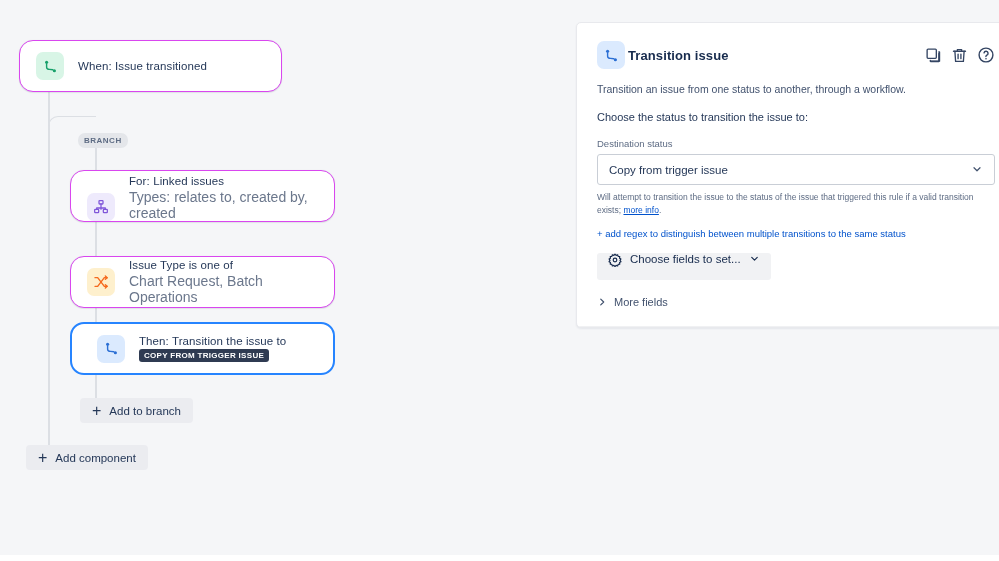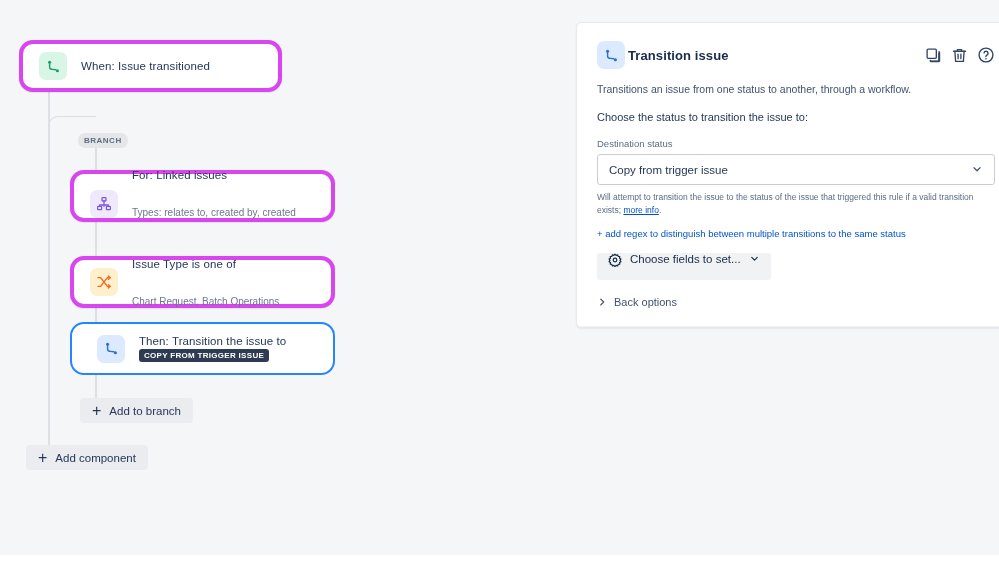--- a/index.html
+++ b/index.html
@@ -25,21 +25,21 @@
     border-top:1.5px solid #dcdfe4;
     border-top-left-radius:10px;
     border-right:0; border-bottom:0;
     background:transparent;
   }
 
   
   .card{
     position:absolute;
     background:#ffffff;
-    border:4px solid #d946ef;
+    border:1px solid #d946ef;
     border-radius:14px;
     box-shadow:0 1px 1px rgba(9,30,66,.08), 0 0 1px rgba(9,30,66,.10);
     display:flex;
     align-items:center;
     gap:14px;
     padding:0 16px;
   }
   .card.selected{
     border:2.5px solid #2684ff;
     box-shadow:none;
@@ -48,21 +48,21 @@
     width:28px;height:28px;border-radius:7px;
     flex:0 0 auto;
     display:flex;align-items:center;justify-content:center;
   }
   .icon-green{ background:#d8f5e6; }
   .icon-purple{ background:#eeeafc; }
   .icon-orange{ background:#fef0cd; }
   .icon-blue{ background:#dbeafe; }
   .card-text{ display:flex; flex-direction:column; gap:2px; min-width:0; }
   .card-title{ font-size:11.5px; color:#253858; letter-spacing:.1px; }
-  .card-sub{ font-size:10px; color:#6b778c;margin-top:24px; }
+  .card-sub{ font-size:14px; color:#6b778c; }
 
   .badge{
     display:inline-block;
     align-self:flex-start;
     background:#2f3b52;
     color:#ffffff;
     font-size:8px;
     font-weight:bold;
     letter-spacing:.3px;
     padding:2px 5px 2px 5px;
@@ -298,21 +298,21 @@
       <span class="hicon">
         <svg width="18" height="18" viewBox="0 0 24 24" fill="none" stroke="#344563" stroke-width="1.9" stroke-linecap="round" stroke-linejoin="round">
           <circle cx="12" cy="12" r="9.2"></circle>
           <path d="M9.4 9.2 a2.7 2.7 0 1 1 3.3 3.2 c-.7.25-.8.8-.8 1.5"></path>
           <circle cx="12" cy="17" r="1.1" fill="#344563" stroke="none"></circle>
         </svg>
       </span>
     </div>
   </div>
 
-  <div class="panel-desc">Transitions an issue from one status to another, through a workflow.</div>
+  <div class="panel-desc">Transition an issue from one status to another, through a workflow.</div>
 
   <div class="panel-q">Choose the status to transition the issue to:</div>
 
   <div class="field-label">Destination status</div>
 
   <div class="select">
     <span>Copy from trigger issue</span>
     <span class="chev">
       <svg width="12" height="12" viewBox="0 0 24 24" fill="none" stroke="#42526e" stroke-width="2.4" stroke-linecap="round" stroke-linejoin="round">
         <path d="M6 9.5 L12 15.5 L18 9.5"></path>
@@ -340,21 +340,21 @@
       </svg>
     </span>
   </button>
 
   <div class="more-options">
     <span class="more-chev" style="display:flex;">
       <svg width="10" height="10" viewBox="0 0 24 24" fill="none" stroke="#42526e" stroke-width="3" stroke-linecap="round" stroke-linejoin="round">
         <path d="M9 5 L16 12 L9 19"></path>
       </svg>
     </span>
-    <span>Back options</span>
+    <span>More fields</span>
   </div>
 
   <div class="panel-footer">
     <button class="back-btn">Back</button>
     <button class="next-btn">Next</button>
   </div>
 
   <div class="panel-rule"></div>
 </div>
 

